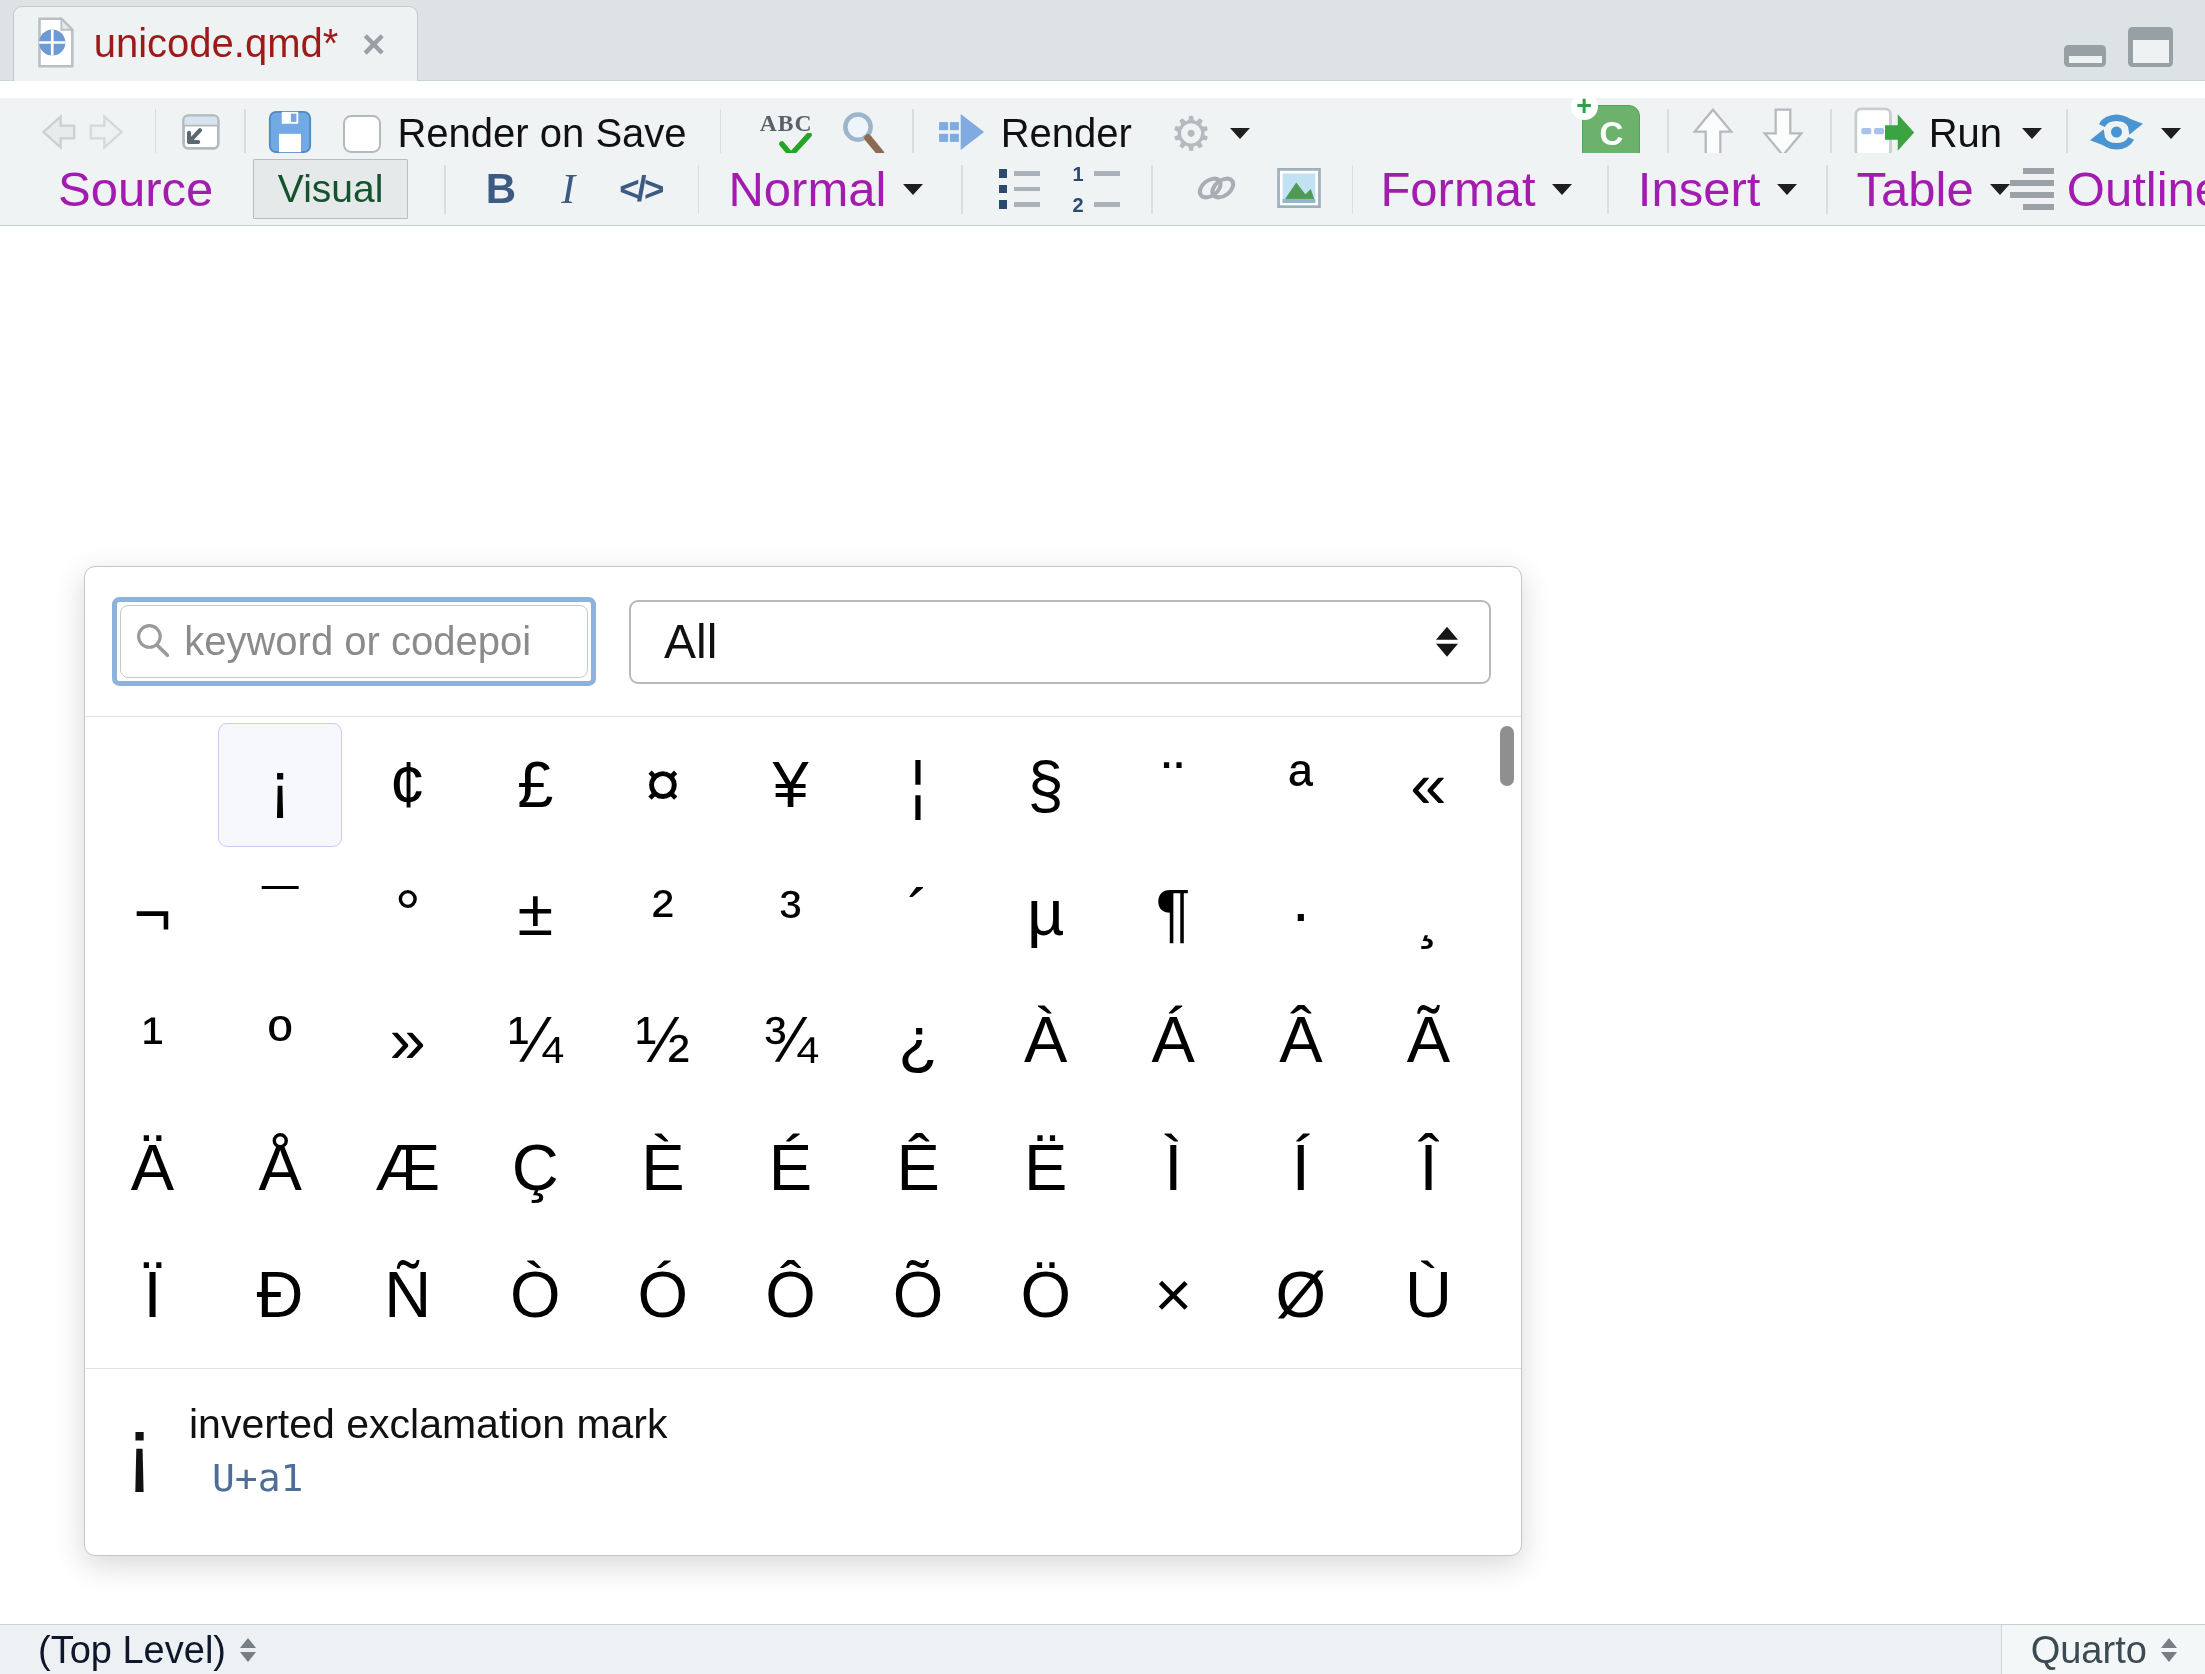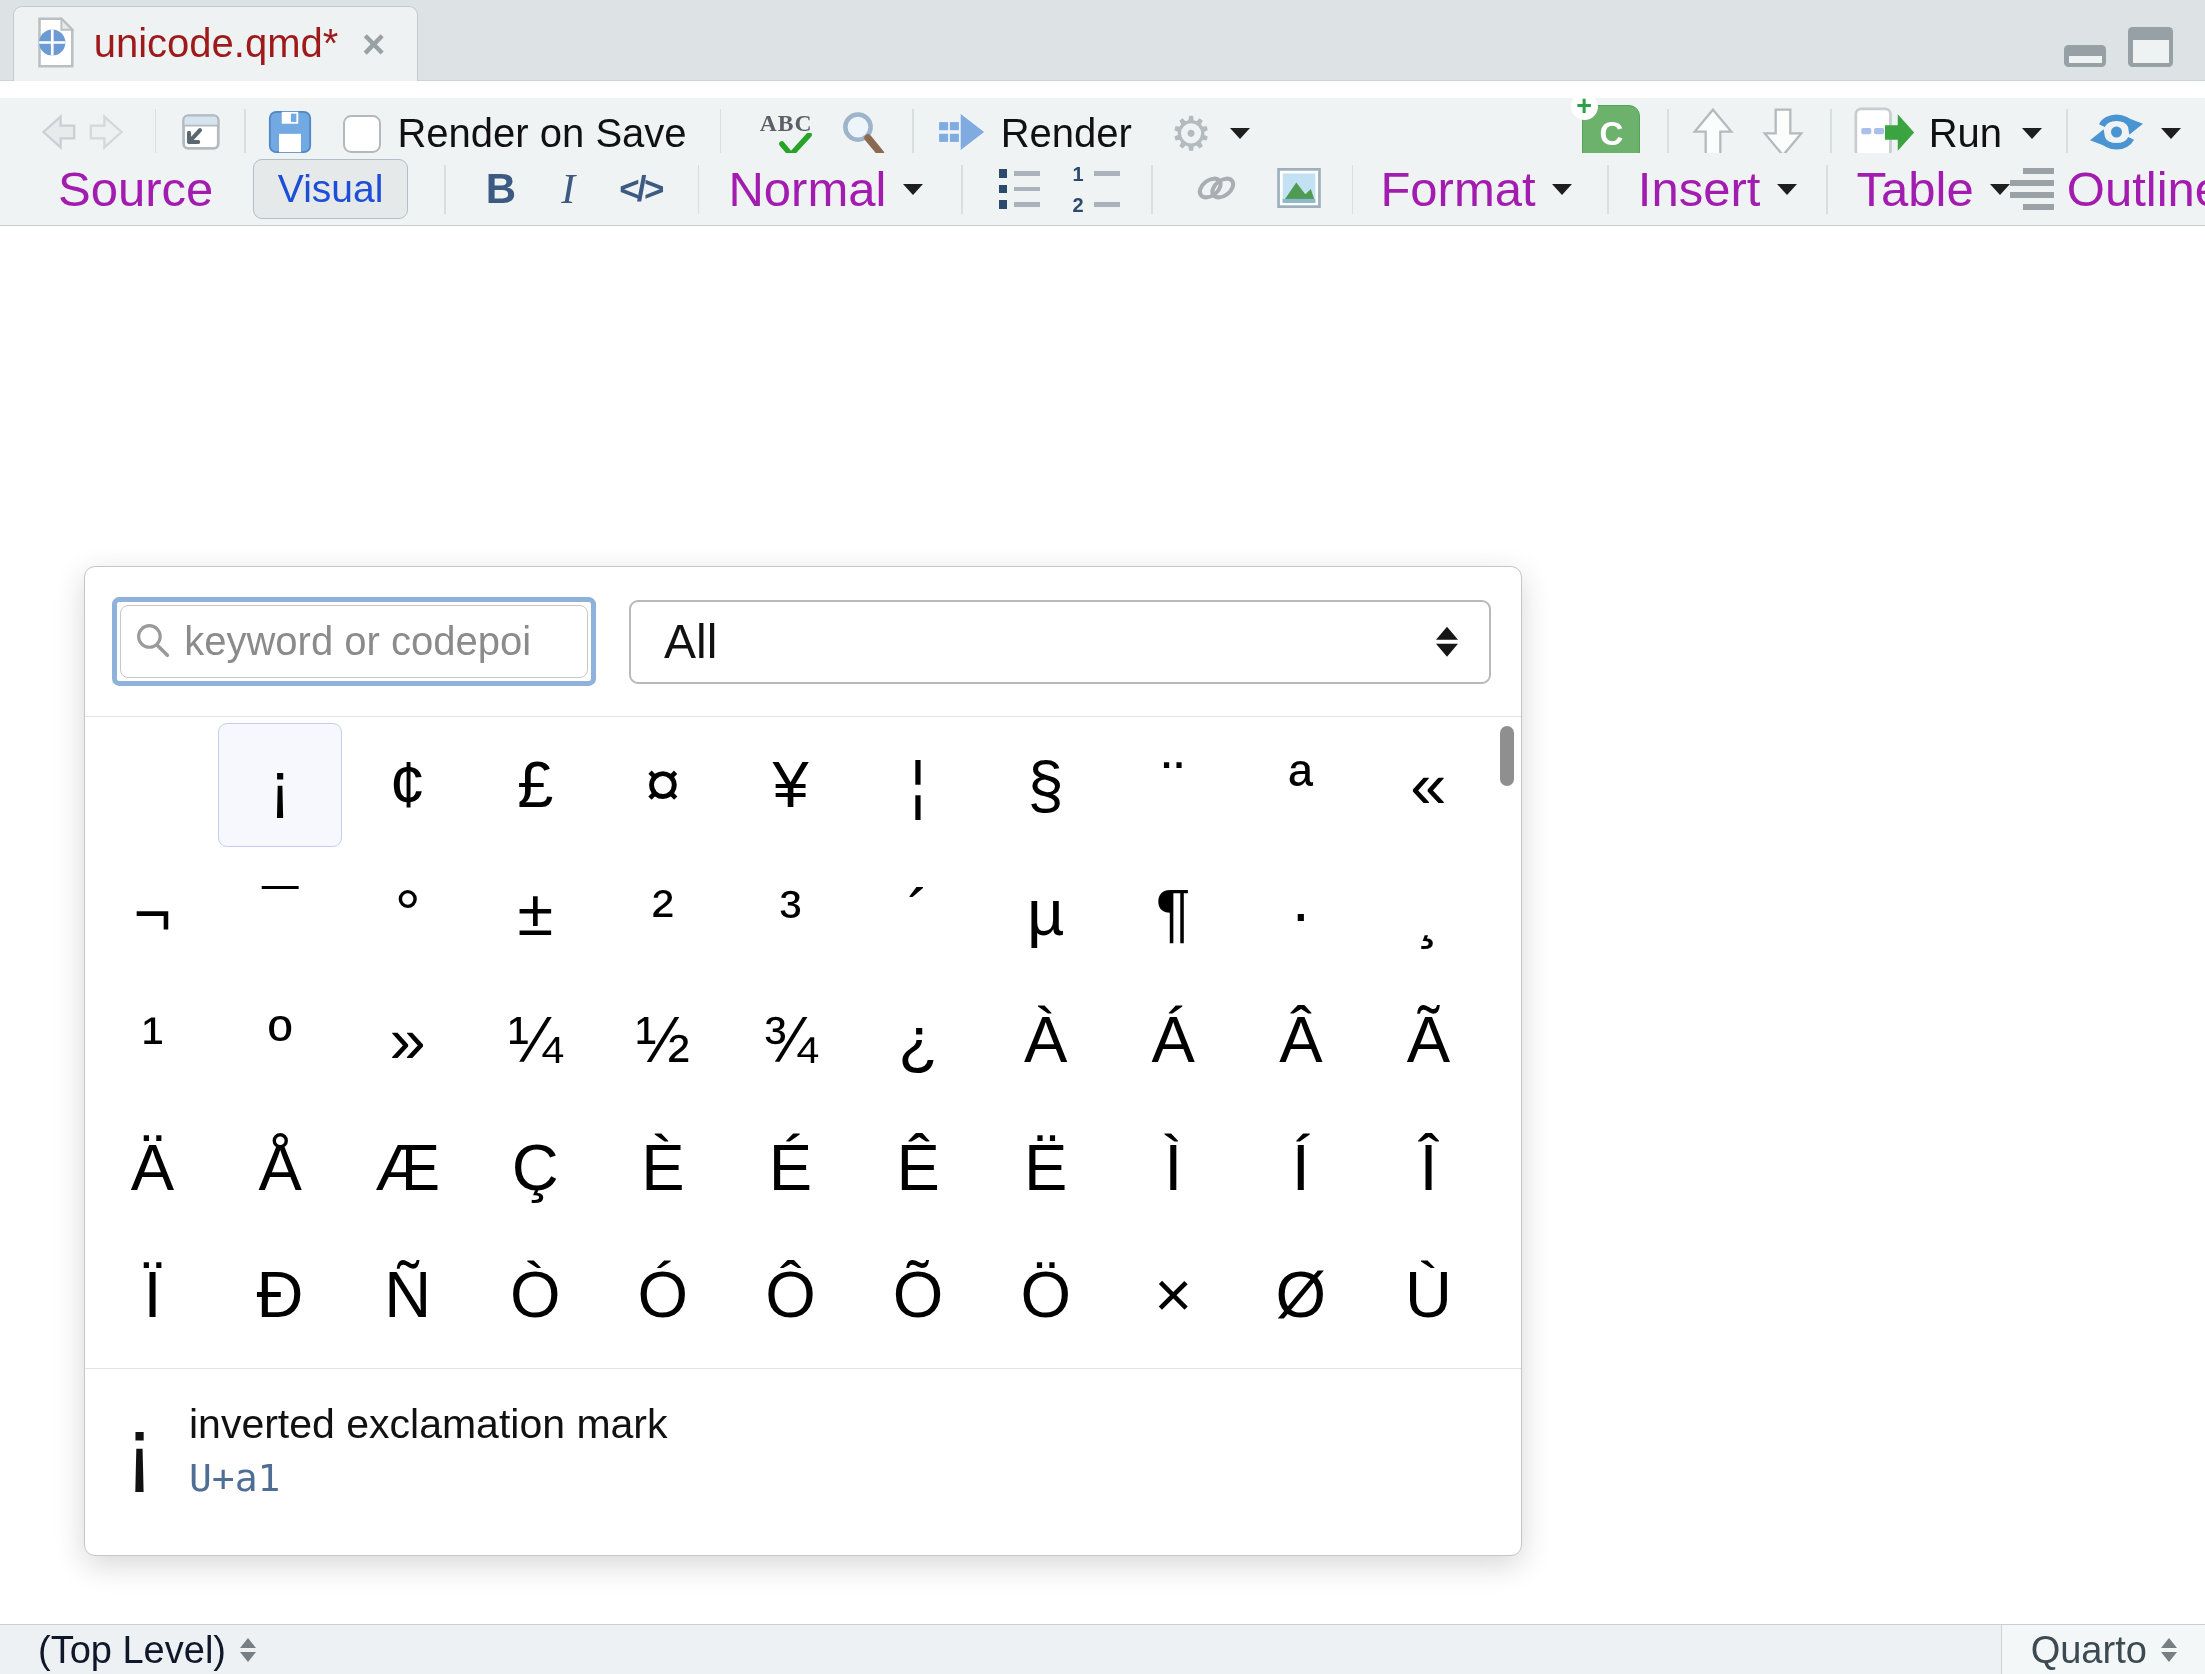--- a/index.html
+++ b/index.html
@@ -36,21 +36,21 @@
   
   .chk{width:38px;height:38px;border:2.7px solid #b4b9bb;border-radius:8.2px;background:#fff;box-sizing:border-box;flex:none;}
   .abc{display:flex;flex-direction:column;align-items:flex-end;width:71px;flex:none;}
   .abc-text{font-family:"Liberation Serif",serif;font-size:23.6px;font-weight:bold;color:#5a6065;letter-spacing:0.9px;}
   .chunk{width:56px;height:56px;background:#6cb26c;border:1.8px solid #54a158;border-radius:11px;position:relative;flex:none;
     display:flex;align-items:center;justify-content:center;}
   .chunk-c{color:#fff;font-size:33px;font-weight:bold;}
   .chunk-badge{position:absolute;left:-12.7px;top:-12.7px;width:27px;height:27px;background:#fff;border-radius:50%;
     display:flex;align-items:center;justify-content:center;color:#2f9e44;font-size:27px;font-weight:bold;line-height:1;}
   
-  .visual-btn{background:#e5e9ea;border:1.8px solid #b2bfc9;border-radius:9px;padding:7.3px 23.6px;font-size:39px;color:#1d4ed8;}
+  .visual-btn{background:#e5e9ea;border:1.8px solid #b2bfc9;border-radius:1px;padding:7.3px 23.6px;font-size:39px;color:#14532d;}
   .fmt-b{font-size:42px;font-weight:bold;color:#3c5a82;}
   .fmt-i{font-family:"Liberation Serif",serif;font-size:42px;font-style:italic;color:#3c5a82;}
   .fmt-code{font-size:35px;font-weight:bold;color:#3c5a82;letter-spacing:-2.7px;}
   .list-ico{display:flex;flex-direction:column;gap:7.3px;flex:none;}
   .list-row{display:flex;align-items:center;gap:7.3px;}
   .list-dot{width:8.2px;height:8.2px;background:#2c4a6e;}
   .list-line{width:25.5px;height:4.5px;background:#aab3ba;}
   .list-num{width:14.5px;font-size:20px;font-weight:bold;color:#2c4a6e;line-height:1;}
   .outline-ico{display:flex;flex-direction:column;gap:6.4px;align-items:flex-end;flex:none;}
   .outline-ico span{height:5.5px;background:#9aa2a7;display:block;}
@@ -79,21 +79,21 @@
   .sel-spin .d{width:0;height:0;border-left:11px solid transparent;border-right:11px solid transparent;border-top:13.6px solid #161616;}
   .grid-wrap{position:absolute;top:149px;left:0;right:0;height:653px;border-top:1.8px solid #e3e3e3;border-bottom:1.8px solid #e3e3e3;box-sizing:border-box;}
   .char-grid{display:grid;grid-template-columns:repeat(11,124px);grid-auto-rows:124px;gap:3.6px;padding:5.5px 0 0 5.5px;}
   .cell{display:flex;align-items:center;justify-content:center;font-size:65px;color:#000;
     border:1.8px solid transparent;border-radius:9px;box-sizing:border-box;font-family:"Liberation Sans","DejaVu Sans",sans-serif;}
   .cell.selected{background:#f7f8fd;border-color:#c7ccf0;}
   .scroll-thumb{position:absolute;top:9px;right:7.3px;width:13.6px;height:60px;background:#8f8f8f;border-radius:7.3px;}
   .dlg-info{position:absolute;top:802px;left:0;right:0;bottom:0;padding:31px 0 0 40px;display:flex;gap:35px;box-sizing:border-box;}
   .info-char{font-size:87px;line-height:1.0;margin-top:3.6px;font-family:"Liberation Sans","DejaVu Sans",sans-serif;}
   .info-name{font-size:41px;color:#111;line-height:1.2;}
-  .info-code{font-size:38px;color:#4e6e95;font-family:"DejaVu Sans Mono","Liberation Mono",monospace;margin-top:7.3px;}
+  .info-code{font-size:38px;color:#4e6e95;font-family:"DejaVu Sans Mono","Liberation Mono",monospace;margin-top:7.3px;margin-left:23px;}
 </style>
 </head>
 <body>
 
 <div class="tabbar">
   <div class="tab">
     <span>
       <svg width="42" height="51" viewBox="0 0 23 28">
         <path d="M3 1 h12 l6 6 v20 h-18 z" fill="#ffffff" stroke="#b9bfc2" stroke-width="1.4"></path>
         <path d="M15 1 l6 6 h-6 z" fill="#e7eaec" stroke="#b9bfc2" stroke-width="1"></path>

